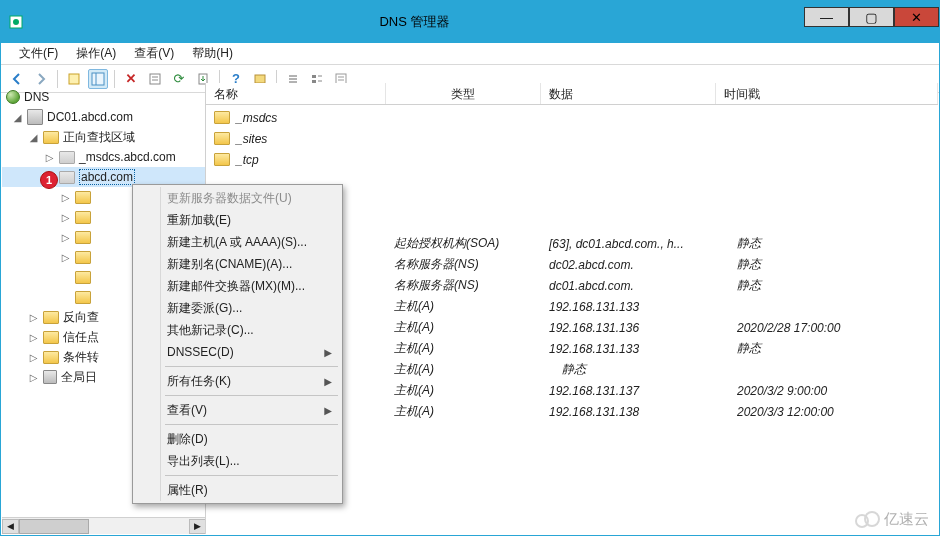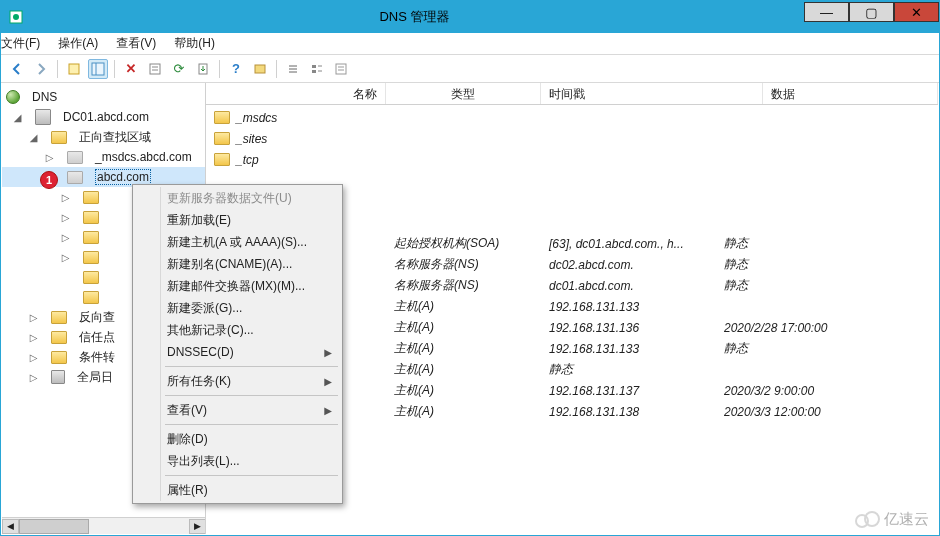--- a/index.html
+++ b/index.html
@@ -1,64 +1,64 @@
 <!DOCTYPE html>
 <html><head>
 <meta charset="utf-8">
 <style>
   * { box-sizing: border-box; font-family: "Microsoft YaHei", "Segoe UI", sans-serif; }
   html, body { margin: 0; padding: 0; }
   body { width: 940px; height: 536px; background: #fff; position: relative; overflow: hidden; font-size: 12px; color: #222; }
 
   
   .win { position: absolute; inset: 0; border: 1px solid #29a6d6; background: #fff; }
-  .titlebar { height: 32px; background: #29a6d6; display: flex; align-items: center; color: #000; gap: 44px; }
+  .titlebar { height: 42px; background: #29a6d6; display: flex; align-items: center; color: #000; gap: 44px; }
   .titlebar .icon-slot { width: 24px; display: flex; justify-content: center; padding-left: 6px; }
   .titlebar .title { flex: 1; text-align: center; font-size: 13px; }
   .win-btns { display: flex; }
   .win-btn { width: 45px; height: 20px; margin-top: -10px; border: 1px solid #333; display: flex; align-items: center; justify-content: center; background: #bfbfbf; font-size: 13px; }
   .win-btn.min, .win-btn.max { background: #d9d9d9; }
   .win-btn.close { background: #c9473a; color: #000; }
 
-  .menubar { height: 22px; display: flex; align-items: center; border-bottom: 1px solid #d9d9d9; padding: 0 0; gap: 18px; background: #fff; }
+  .menubar { height: 22px; display: flex; align-items: center; border-bottom: 1px solid #d9d9d9; padding: 0 18px; gap: 18px; background: #fff; }
   .menubar span { cursor: default; }
 
   .toolbar { height: 28px; display: flex; align-items: center; border-bottom: 1px solid #d9d9d9; padding: 0 6px; gap: 4px; background: #fff; }
   .tbtn { width: 20px; height: 20px; display: flex; align-items: center; justify-content: center; font-size: 13px; color: #555; border: 1px solid transparent; border-radius: 2px; }
   .tbtn.sel { border-color: #7fb8e0; background: #d3eaf7; }
   .sep { width: 1px; height: 18px; background: #d0d0d0; margin: 0 2px; }
 
   .body { position: absolute; top: 82px; left: 1px; right: 1px; bottom: 1px; display: flex; }
 
   
   .tree { width: 204px; border-right: 1px solid #d0d0d0; overflow: hidden; position: relative; padding-top: 4px; }
-  .node { display: flex; align-items: center; height: 20px; white-space: nowrap; gap: 12px; }
+  .node { display: flex; align-items: center; height: 20px; white-space: nowrap; gap: 4px; }
   .tw { width: 11px; height: 11px; display: inline-flex; align-items: center; justify-content: center; font-size: 10px; color: #666; }
   .folder-ico { width: 16px; height: 13px; background: linear-gradient(#fde9a0,#f3c64a); border: 1px solid #c8a23a; border-radius: 1px; position: relative; }
   .folder-ico.gray { background: linear-gradient(#e8e8e8,#cfcfcf); border-color: #aaa; }
   .srv-ico { width: 16px; height: 16px; background: linear-gradient(#e8e8e8,#bcbcbc); border: 1px solid #888; border-radius: 1px; }
   .dns-ico { width: 14px; height: 14px; background: radial-gradient(circle at 30% 30%, #cde8b0, #5fa63a 70%); border-radius: 50%; border: 1px solid #3d7a22; }
   .node.sel { background: #cfe7fb; }
   .node.sel .lbl { border: 1px dotted #0a64a4; padding: 0 1px; }
   .circ { position: absolute; width: 18px; height: 18px; background: #d23; border: 1px solid #a11; border-radius: 50%; color: #fff; font-size: 11px; font-weight: bold; display: flex; align-items: center; justify-content: center; z-index: 20; }
   .hscroll { position: absolute; left: 0; bottom: 0; width: 204px; height: 17px; background: #f0f0f0; border-top: 1px solid #d0d0d0; display: flex; align-items: center; }
   .hscroll .arrow { width: 17px; height: 15px; background: #e0e0e0; border: 1px solid #bbb; display: flex; align-items: center; justify-content: center; font-size: 9px; }
   .hscroll .track { flex: 1; position: relative; height: 15px; }
   .hscroll .thumb { position: absolute; left: 0; width: 70px; height: 15px; background: #cfcfcf; border: 1px solid #aaa; }
 
   
   .list { flex: 1; display: flex; flex-direction: column; overflow: hidden; }
   .cols { height: 22px; display: flex; border-bottom: 1px solid #d0d0d0; background: #fff; }
   .col { border-right: 1px solid #e5e5e5; padding: 3px 8px; }
-  .c-name { width: 180px; text-align: right; } .c-type { width: 155px; text-align: center; } .c-data { width: 175px; } .c-ts { flex: 1; }
+  .c-name { width: 180px; } .c-type { width: 155px; text-align: center; } .c-data { width: 175px; } .c-ts { flex: 1; }
   .rows { flex: 1; overflow: hidden; padding-top: 2px; font-style: italic; }
   .row { display: flex; align-items: center; height: 21px; }
   .cell { padding: 0 8px; white-space: nowrap; overflow: hidden; text-overflow: ellipsis; }
   .cell.name { width: 180px; display: flex; align-items: center; gap: 6px; }
-  .cell.type { width: 155px; } .cell.data { width: 175px; } .cell.ts { flex: 1; }
+  .cell.type { width: 155px; } .cell.data { width: 175px; } .cell.ts { flex: 1; margin-left: 13px; }
 
   
   .ctx { position: absolute; left: 131px; top: 183px; width: 211px; background: #f0f0f0; border: 1px solid #9a9a9a; box-shadow: 2px 3px 6px rgba(0,0,0,.35); z-index: 50; padding: 2px; }
   .ctx .gutter { position: absolute; left: 2px; top: 2px; bottom: 2px; width: 26px; background: #f0f0f0; border-right: 1px solid #d8d8d8; }
   .mi { height: 22px; display: flex; align-items: center; padding-left: 32px; position: relative; }
   .mi.disabled { color: #8b8b8b; }
   .mi .sub { position: absolute; right: 8px; font-size: 10px; color: #555; }
   .msep { height: 1px; background: #c5c5c5; margin: 3px 2px 3px 30px; }
 
   
@@ -242,22 +242,22 @@
             <div class="thumb"></div>
           </div>
         <div class="arrow">▶</div>
       </div>
     </div>
 
     <div class="list">
       <div class="cols">
         <div class="col c-name">名称</div>
         <div class="col c-type">类型</div>
+        <div class="col c-data">数据</div>
         <div class="col c-ts">时间戳</div>
-        <div class="col c-data">数据</div>
       </div>
       <div class="rows" id="rows">
           <div class="row">
             <div class="cell name">
               <span class="folder-ico"></span>
               <span>_msdcs</span>
             </div>
             <div class="cell type"></div>
             <div class="cell data"></div>
             <div class="cell ts"></div>

